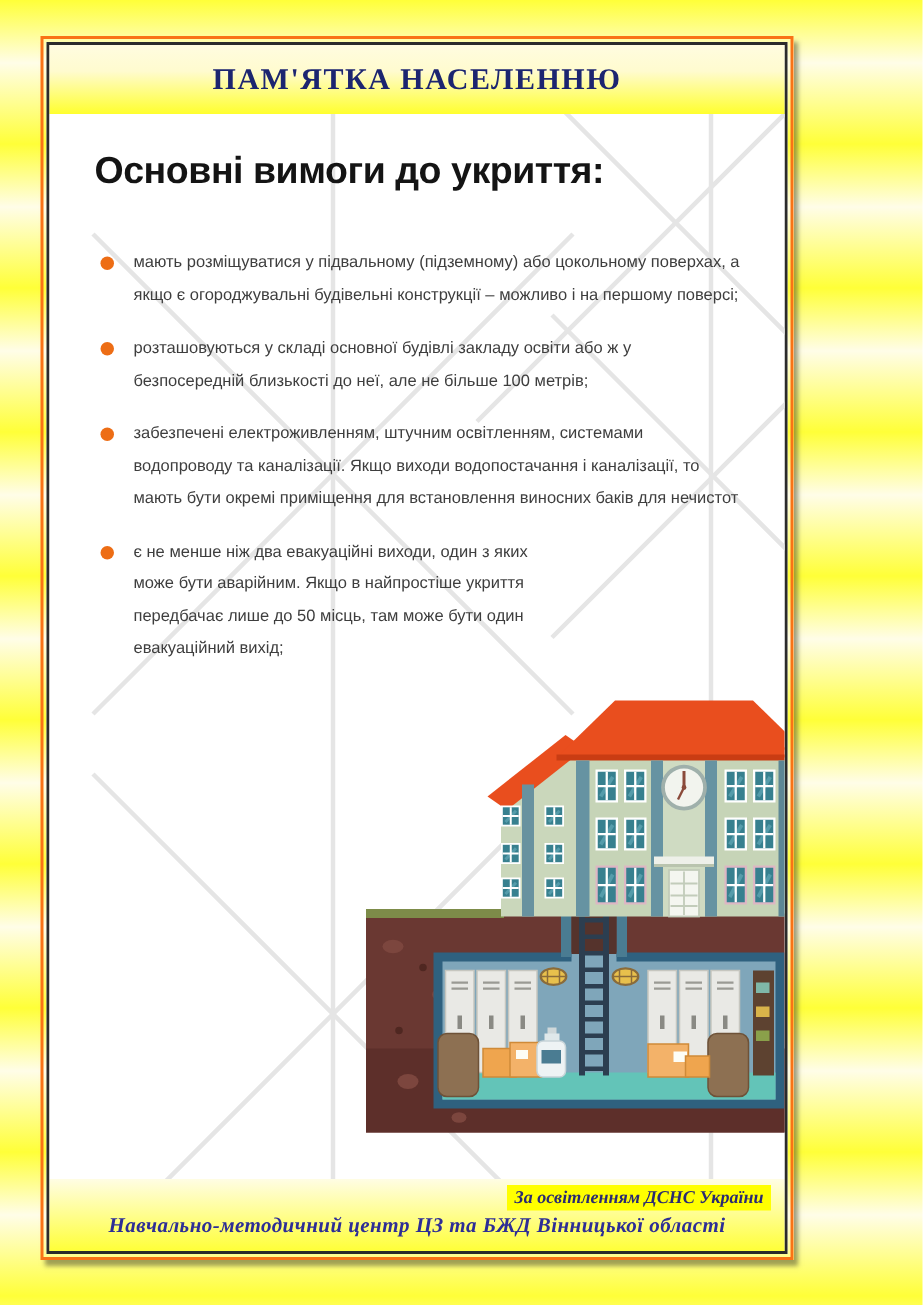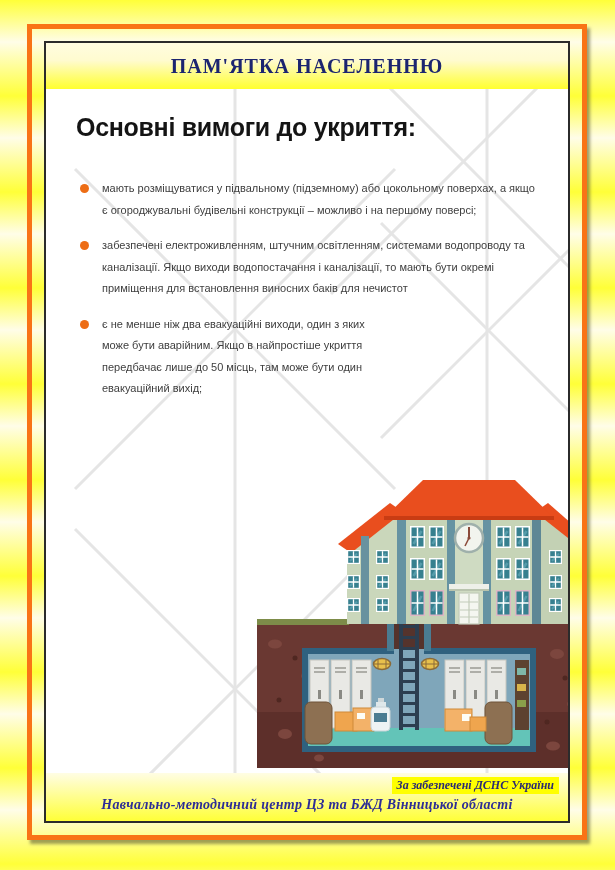--- a/index.html
+++ b/index.html
@@ -5,23 +5,23 @@
   * { margin: 0; padding: 0; box-sizing: border-box; }
   html,body { width: 615px; }
   body {
     font-family: "Liberation Sans", sans-serif;
     background: repeating-linear-gradient(180deg, #ffff38 0px, #fffde8 42px, #ffff38 96px);
   }
   .page { position: relative; width: 615px; height: 870px; overflow: hidden; }
 
   
   .card {
-    position: absolute; left: 27px; top: 24px; width: 560px; height: 816px;
-    border: 5px solid #f97316;
-    padding: 12px;
+    position: absolute; left: 27px; top: 24px; width: 502px; height: 816px;
+    border: 2px solid #f97316;
+    padding: 2px;
     box-shadow: 3px 4px 3px rgba(80,80,45,0.55);
   }
   .card-inner {
     width: 100%; height: 100%;
     border: 2px solid #2b2b2b;
     display: flex; flex-direction: column;
     background: #fff;
   }
 
   
@@ -107,20 +107,24 @@
             <path d="M335 349 L550 134"></path>
           </g>
         </svg>
 
         <div class="content-inner">
           <div class="content-title">Основні вимоги до укриття:</div>
           <ul class="bullets">
             <li>
               <span class="dot"></span>
               <span>мають розміщуватися у підвальному (підземному) або цокольному поверхах, а якщо є огороджувальні будівельні конструкції – можливо і на першому поверсі;</span>
+            </li>
+            <li>
+              <span class="dot"></span>
+              <span>розташовуються у складі основної будівлі закладу освіти або ж у безпосередній близькості до неї, але не більше 100 метрів;</span>
             </li>
             <li>
               <span class="dot"></span>
               <span>забезпечені електроживленням, штучним освітленням, системами водопроводу та каналізації. Якщо виходи водопостачання і каналізації, то мають бути окремі приміщення для встановлення виносних баків для нечистот</span>
             </li>
             <li class="wrap">
               <span class="dot"></span>
               <span>є не менше ніж два евакуаційні виходи, один з яких може бути аварійним. Якщо в найпростіше укриття передбачає лише до 50 місць, там може бути один евакуаційний вихід;</span>
             </li>
           </ul>
@@ -281,19 +285,19 @@
           <circle cx="212" cy="66" r="1.6" fill="#8a4a3a"></circle>
 
           <rect x="192" y="112" width="40" height="5" fill="#eef0e9"></rect>
           <rect x="192" y="117" width="40" height="2" fill="#b9c4ae"></rect>
           <rect x="202" y="121" width="20" height="31" fill="#f4f6f0" stroke="#c2ccba" stroke-width="1.2"></rect>
           <path d="M212 122 V151 M203 130 H221 M203 138 H221 M203 145 H221" stroke="#c2ccba" stroke-width="1.2"></path>
         </svg>
       </div>
 
       <div class="footer-band">
-        <div class="footer-source">За забезпечені ДСНС України</div>
+        <div class="footer-source">За освітленням ДСНС України</div>
         <div class="footer-org">Навчально-методичний центр ЦЗ та БЖД Вінницької області</div>
       </div>
 
     </div>
   </div>
 </div>
 
 </body></html>

